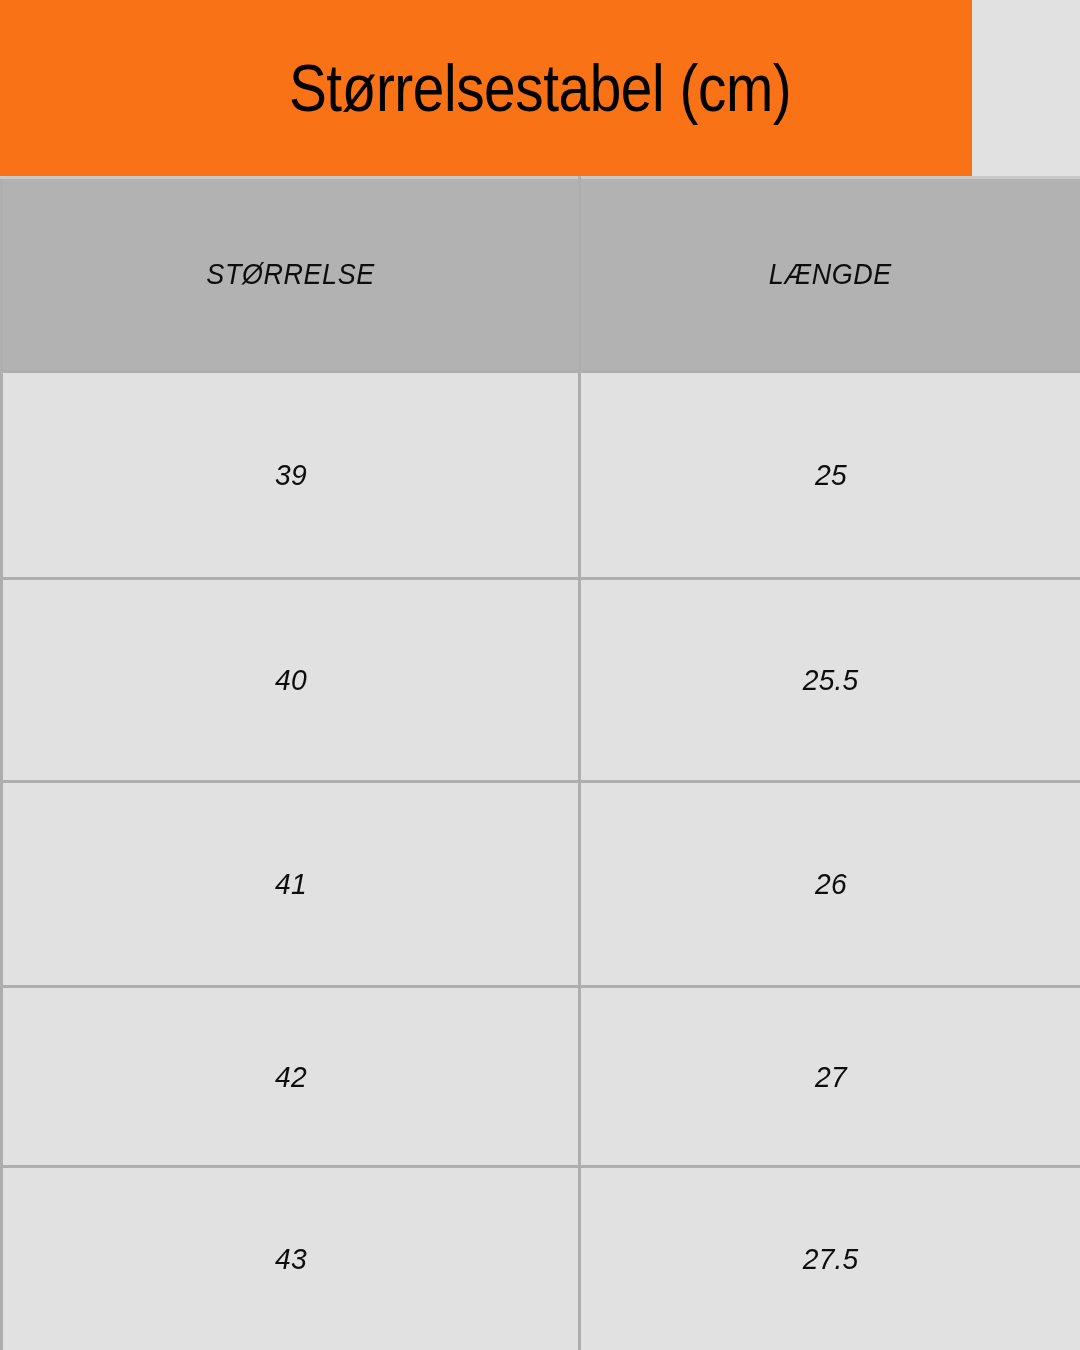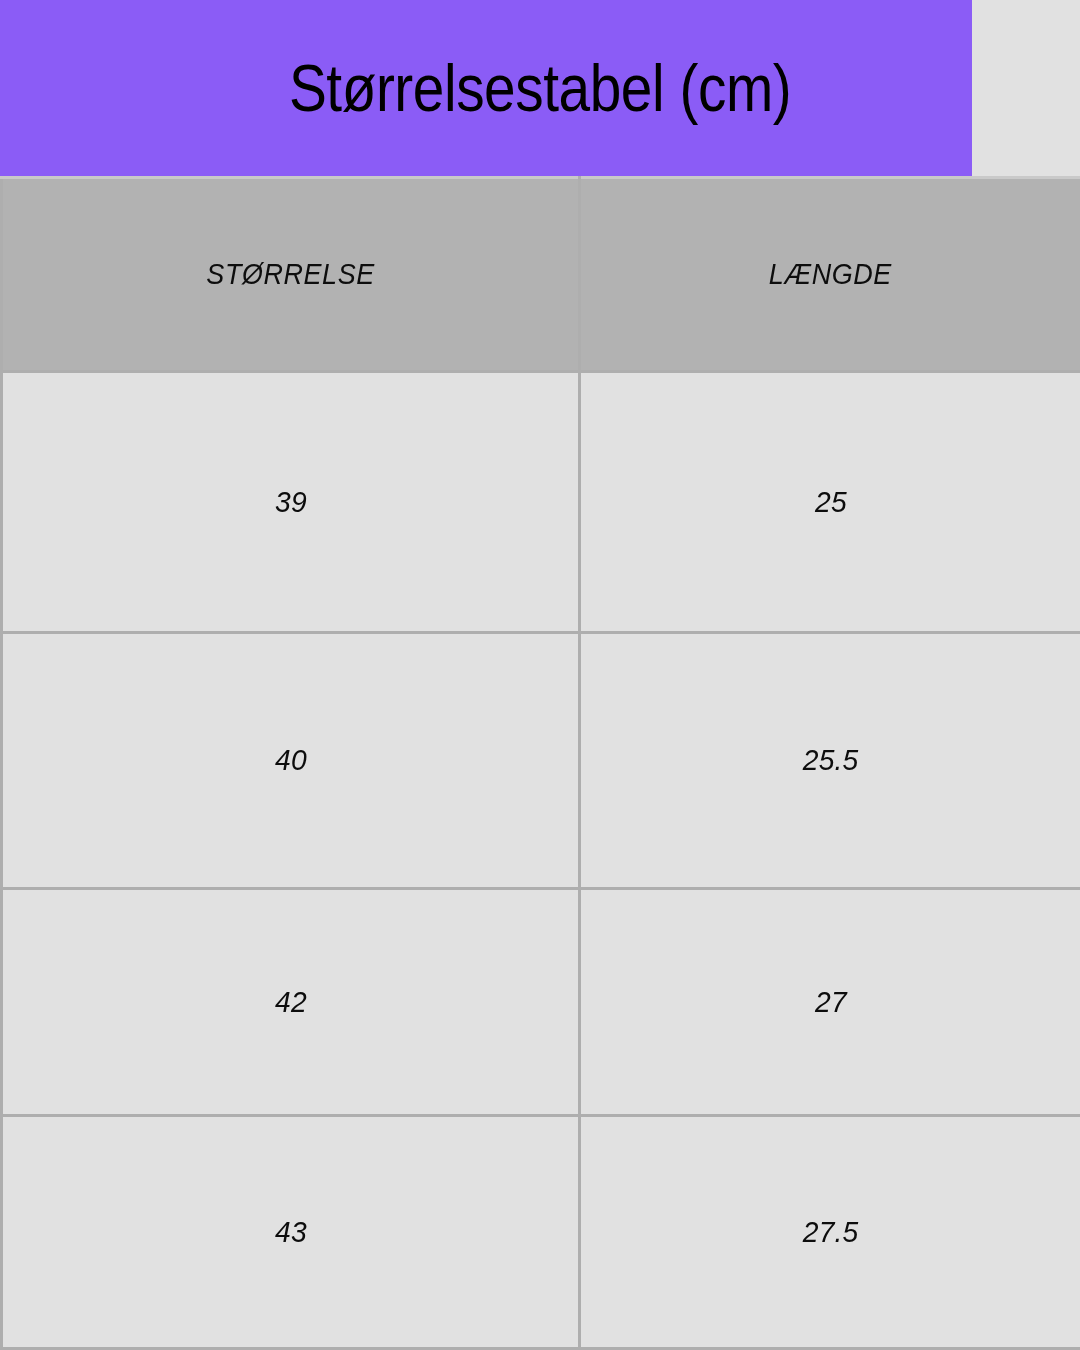--- a/index.html
+++ b/index.html
@@ -11,21 +11,21 @@
     height: 1350px;
     background: #e1e1e1;
     font-family: "Liberation Sans", sans-serif;
     overflow: hidden;
   }
 
   .page {
     position: relative;
     width: 972px;
     height: 1350px;
-    background: #8b5cf6;
+    background: #f97316;
     box-sizing: border-box;
   }
 
   
   .title-area {
     position: absolute;
     left: 0;
     top: 0;
     width: 1080px;
     height: 176px;
@@ -146,20 +146,28 @@
         </td>
       </tr>
       <tr class="r2">
         <td>
           <span class="cell-value">40</span>
         </td>
         <td>
           <span class="cell-value">25.5</span>
         </td>
       </tr>
+      <tr class="r3">
+        <td>
+          <span class="cell-value">41</span>
+        </td>
+        <td>
+          <span class="cell-value">26</span>
+        </td>
+      </tr>
       <tr class="r4">
         <td>
           <span class="cell-value">42</span>
         </td>
         <td>
           <span class="cell-value">27</span>
         </td>
       </tr>
       <tr class="r5">
         <td>

